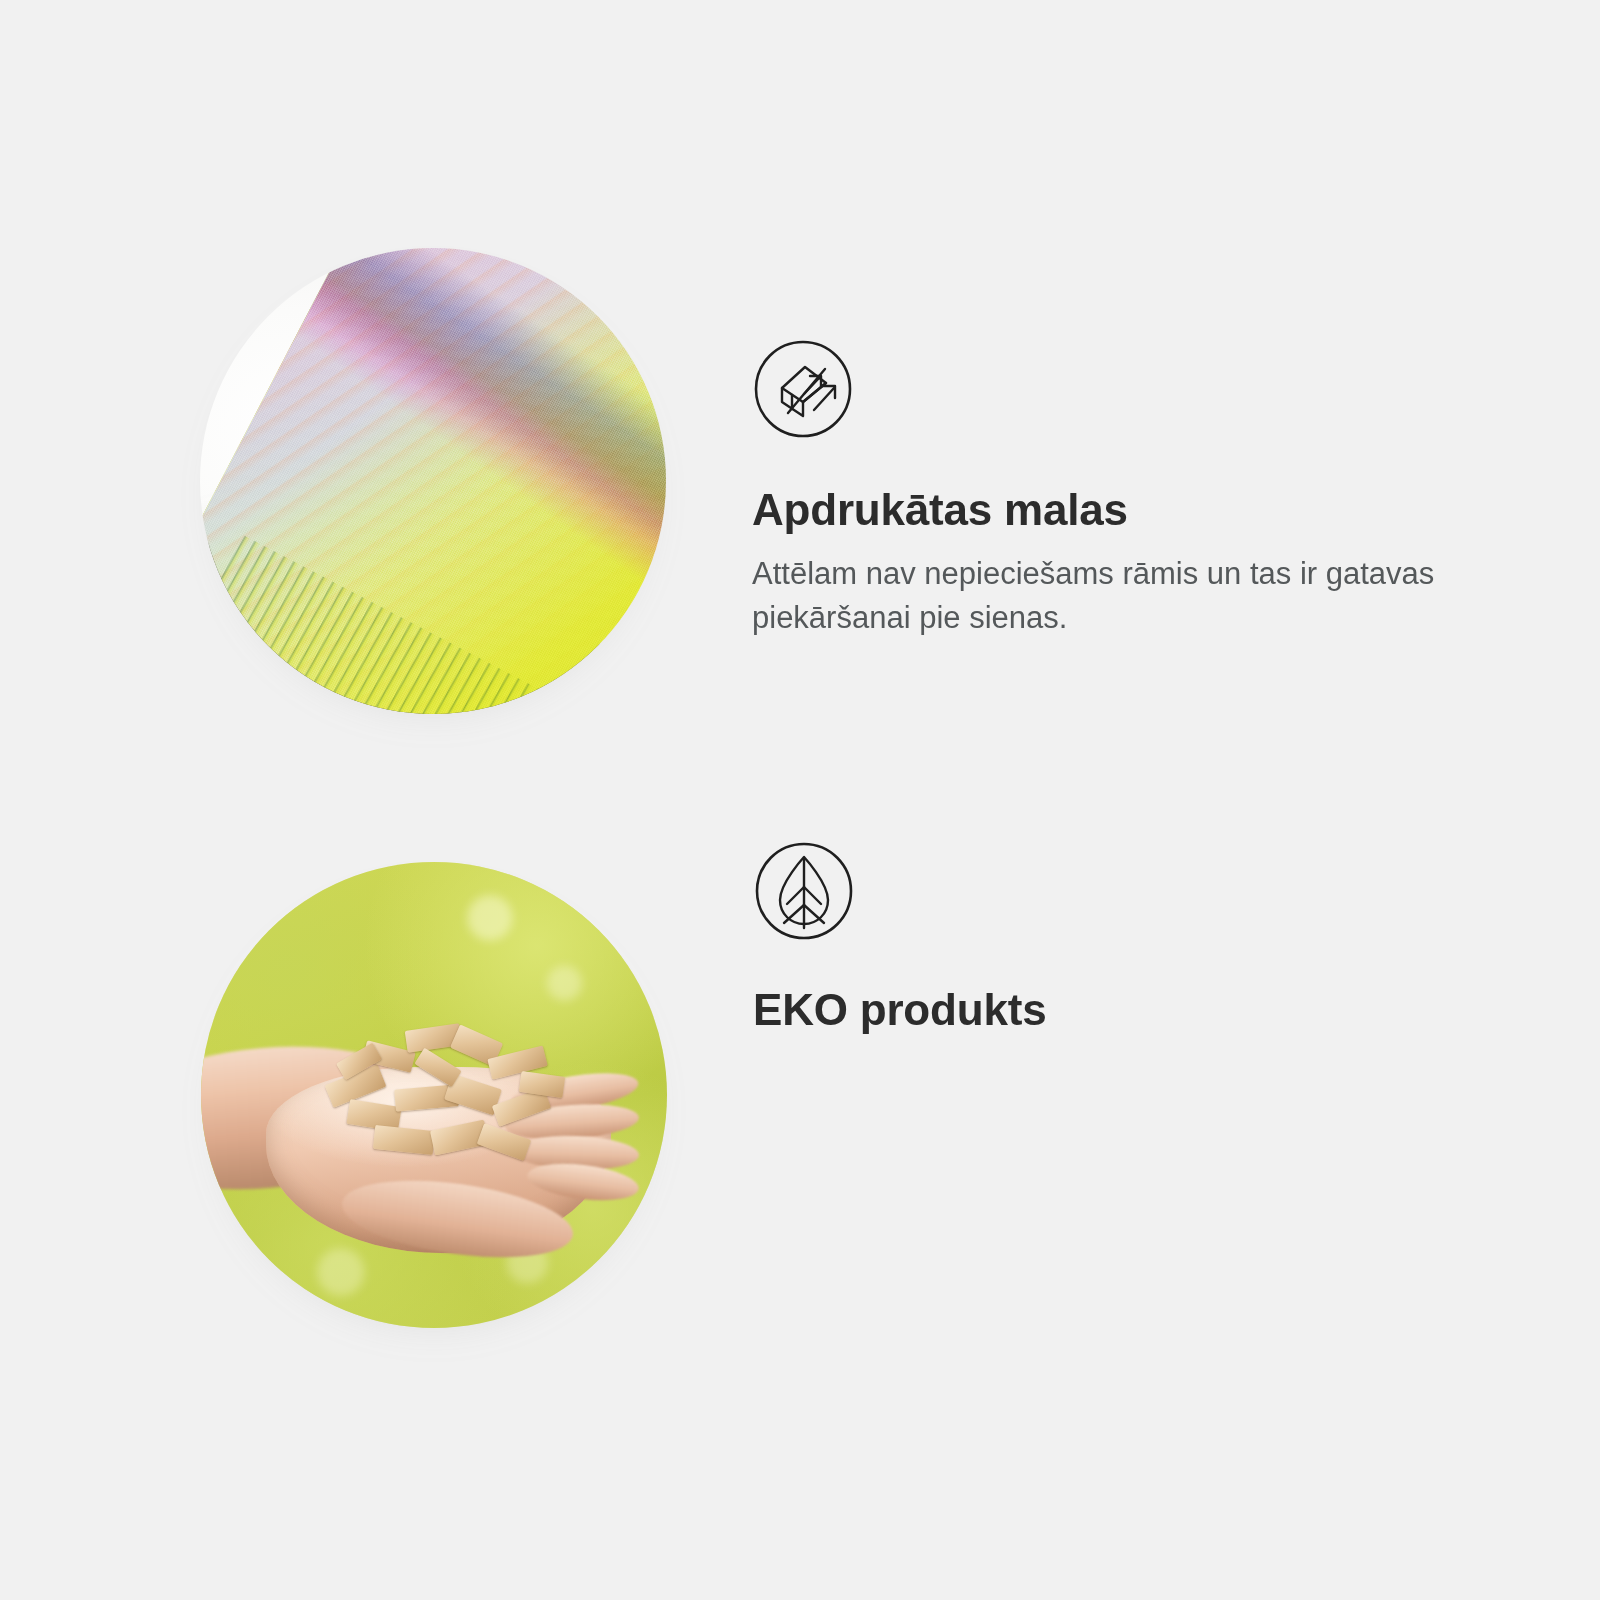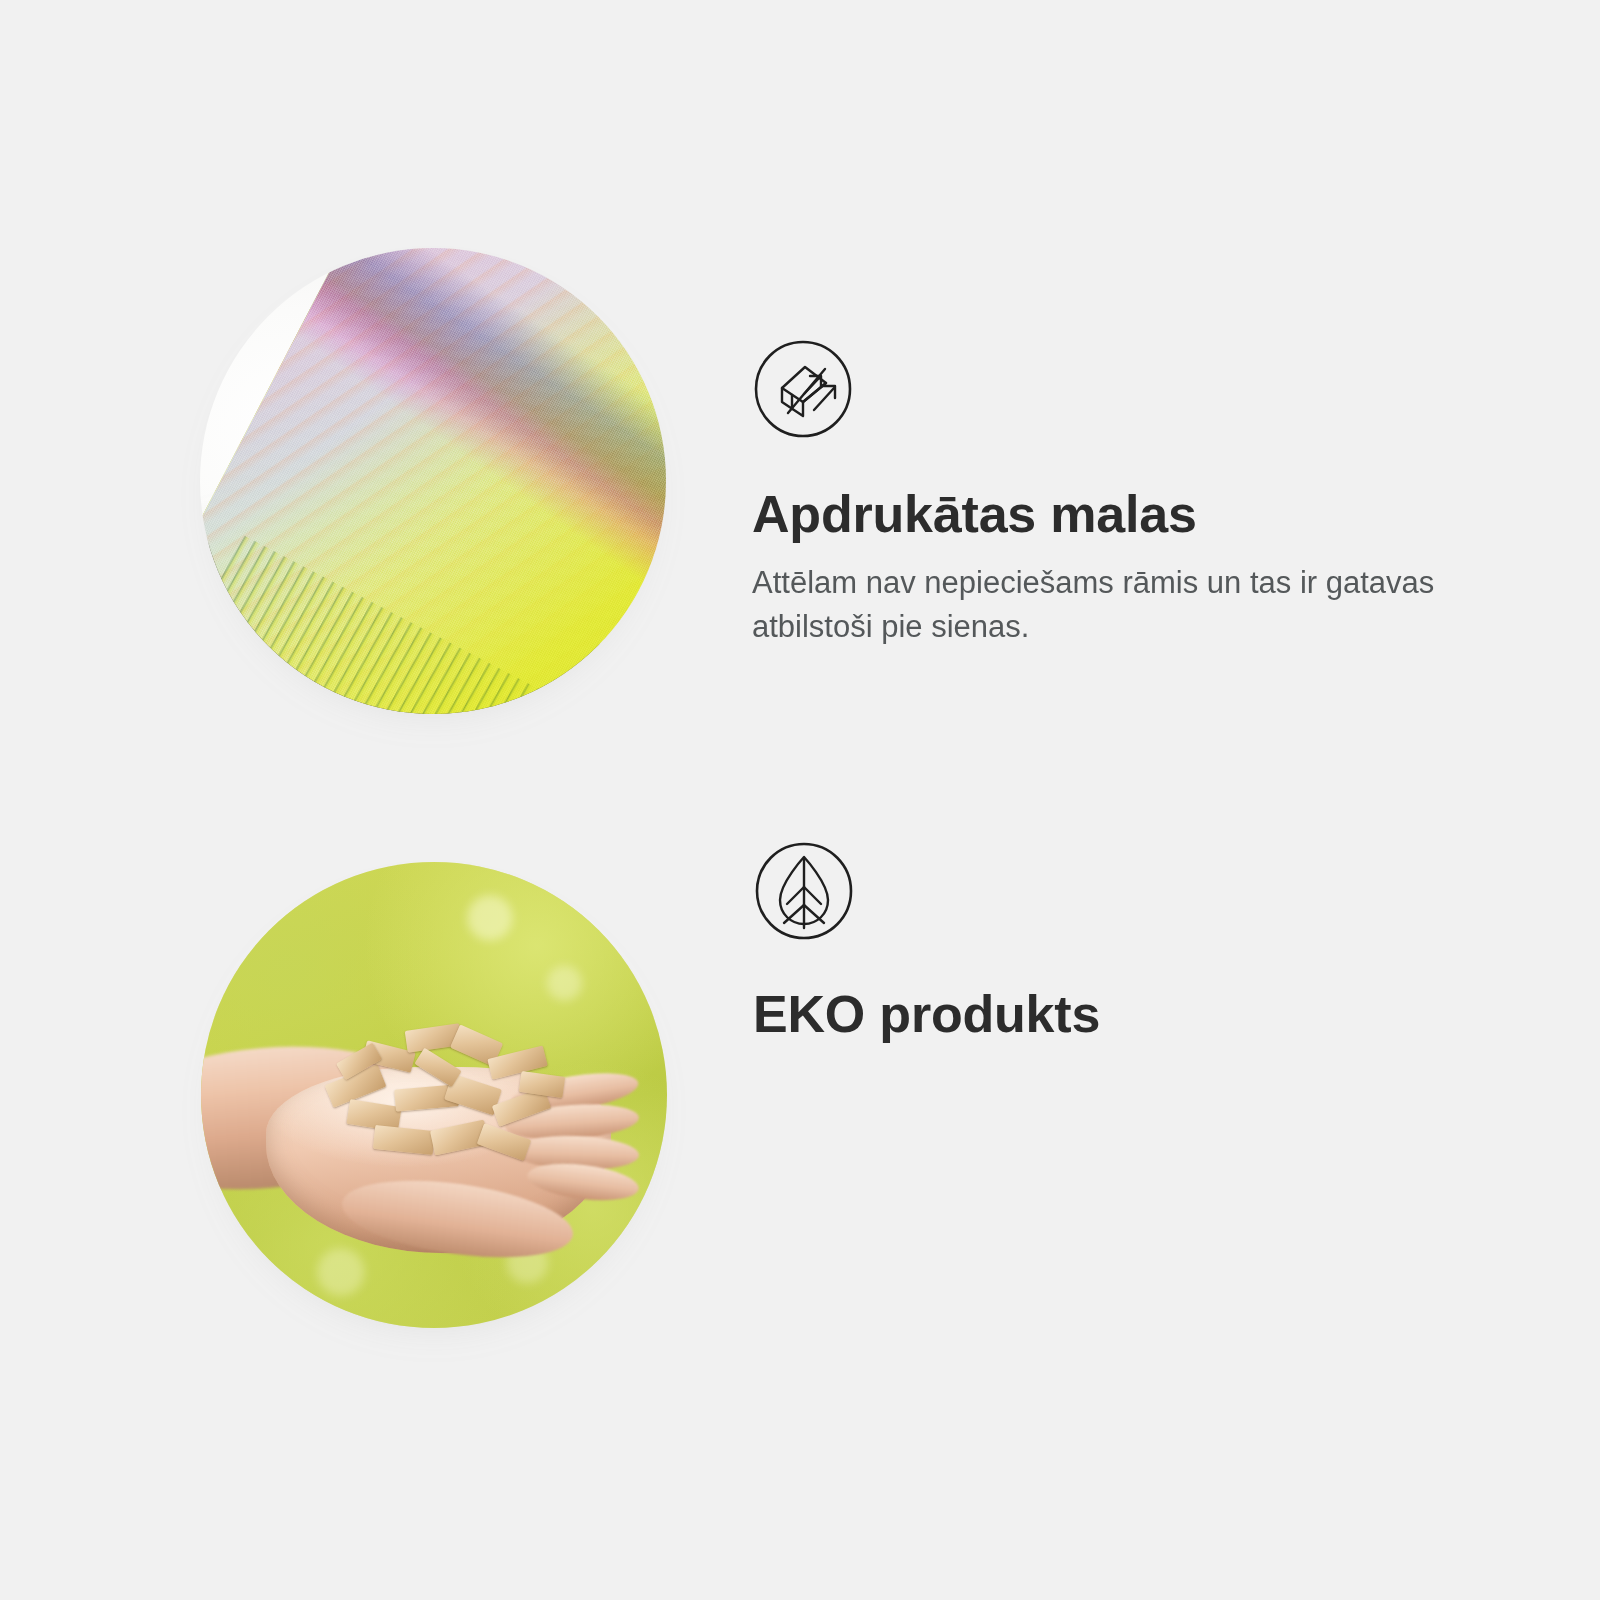--- a/index.html
+++ b/index.html
@@ -292,21 +292,21 @@
 
   .icon-badge {
     width: 102px;
     height: 102px;
     display: block;
   }
   .feature-1 .icon-badge { margin-bottom: 46px; }
   .feature-2 .icon-badge { margin-bottom: 44px; }
 
   .feature-title {
-    font-size: 52px;
+    font-size: 44px;
     font-weight: 700;
     color: #2c2c2c;
     letter-spacing: -0.2px;
     line-height: 1.1;
     margin-bottom: 18px;
   }
   .feature-desc {
     font-size: 31px;
     font-weight: 400;
     color: #54585a;
@@ -351,21 +351,21 @@
           <path d="M52 56 L68 39"></path>
           <path d="M58 38 L69 38 L69 49"></path>
 
           <path d="M62 72 L82 50"></path>
           <path d="M70 48 L83 48 L83 60"></path>
         </g>
       </svg>
 
       <h2 class="feature-title">Apdrukātas malas</h2>
 
-      <p class="feature-desc">Attēlam nav nepieciešams rāmis un tas ir gatavas atbilstoši pie sienas.</p>
+      <p class="feature-desc">Attēlam nav nepieciešams rāmis un tas ir gatavas piekāršanai pie sienas.</p>
     </div>
   </section>
 
   <section class="feature feature-2">
 
     <div class="photo-wrap">
       <div class="photo-shadow"></div>
       <div class="photo">
         <div class="eco-scene"></div>
         <div class="eco-bokeh"></div>

